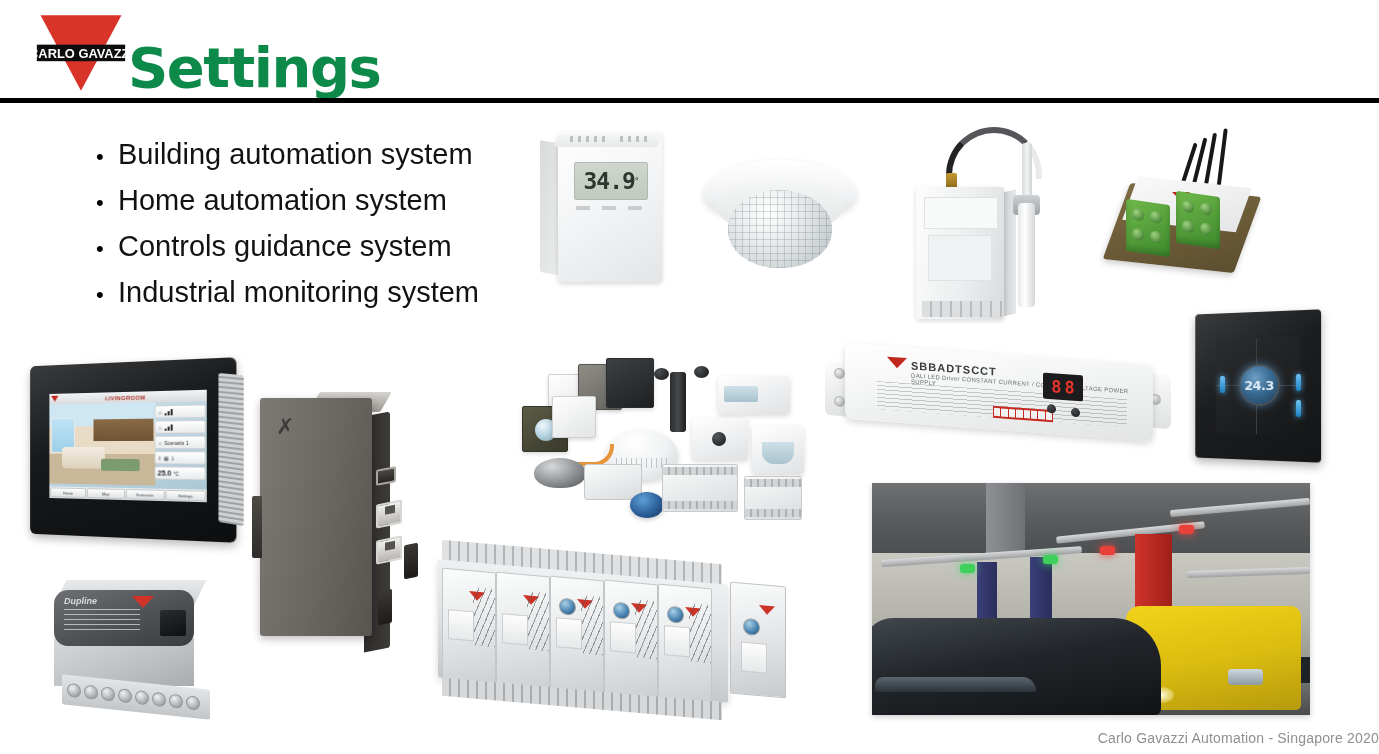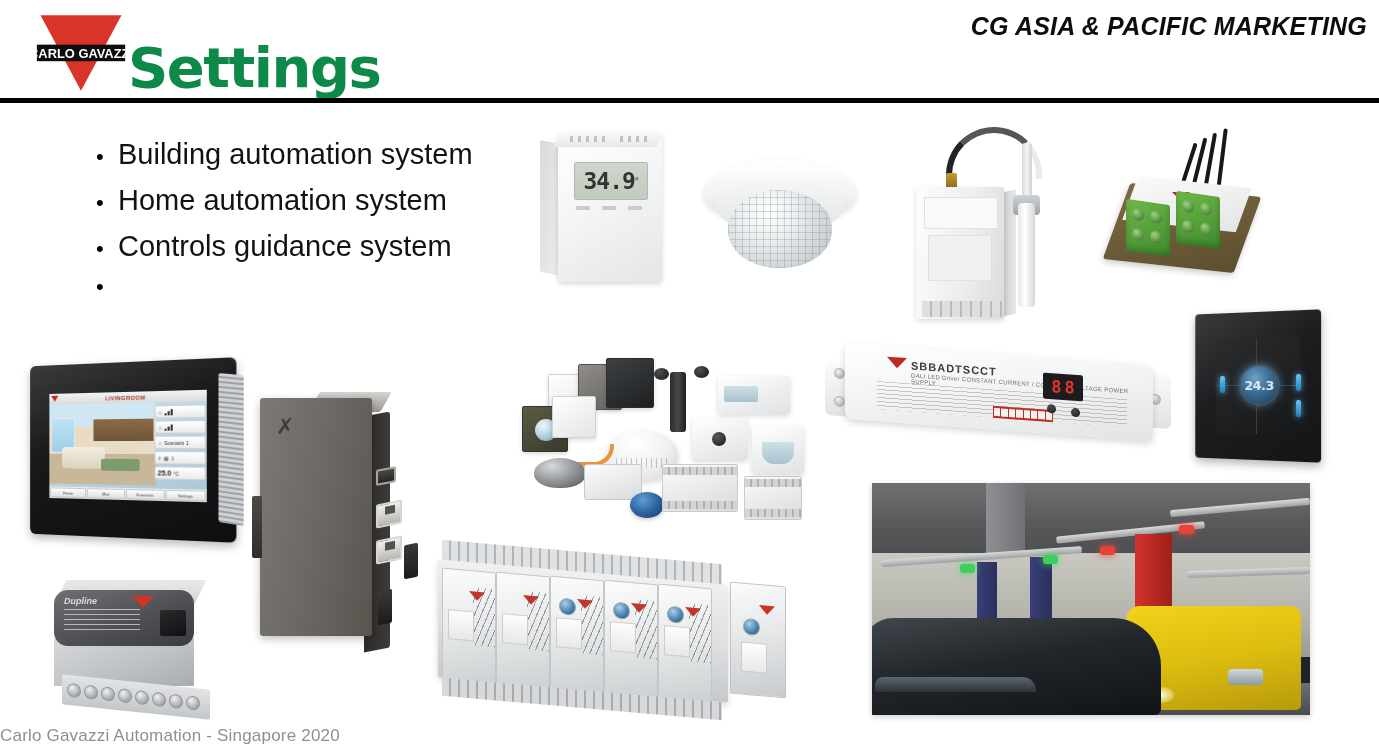--- a/index.html
+++ b/index.html
@@ -839,61 +839,61 @@
   .gar-floor {
     position: absolute; left: 0; bottom: 0; width: 100%; height: 14%;
     background: linear-gradient(180deg,#6e706f,#4a4c4c);
   }
 
   
   .footer {
     position: absolute;
     left: 0; bottom: 8px;
     width: 1379px;
-    text-align: left;
-    font-size: 17px;
+    text-align: right;
+    font-size: 14px;
     color: #8d9093;
     letter-spacing: .2px;
   }
 </style>
 </head>
 <body>
 
 <div class="slide">
 
   <div class="header">
 
     <div class="logo-block">
       <svg class="cg-mark" viewBox="0 0 100 100">
         <polygon points="6,10 94,10 50,92" fill="#d8342a"></polygon>
         <rect x="2" y="42" width="96" height="18" fill="#0d0d0d"></rect>
         <text x="50" y="56" font-family="Liberation Sans, sans-serif" font-size="14" font-weight="bold" fill="#ffffff" text-anchor="middle">CARLO GAVAZZI</text>
       </svg>
       <div class="cg-controls-word">Settings</div>
     </div>
 
-    <div class="header-title">CG ASIA &amp; PACIFIC MARKETING</div>
     <div class="header-rule"></div>
   </div>
 
   <div class="bullets">
     <div class="bullet-row">
       <span class="bullet-dot">•</span>
       <span class="bullet-text">Building automation system</span>
     </div>
     <div class="bullet-row">
       <span class="bullet-dot">•</span>
       <span class="bullet-text">Home automation system</span>
     </div>
     <div class="bullet-row">
       <span class="bullet-dot">•</span>
       <span class="bullet-text">Controls guidance system</span>
     </div>
     <div class="bullet-row">
       <span class="bullet-dot">•</span>
+      <span class="bullet-text">Industrial monitoring system</span>
     </div>
   </div>
 
   <div class="prod thermostat">
     <div class="th-side"></div>
     <div class="th-body"></div>
     <div class="th-top"></div>
     <div class="th-vents">
       <span class="th-vent" style="left:0"></span>
         <span class="th-vent" style="left:8px"></span>

